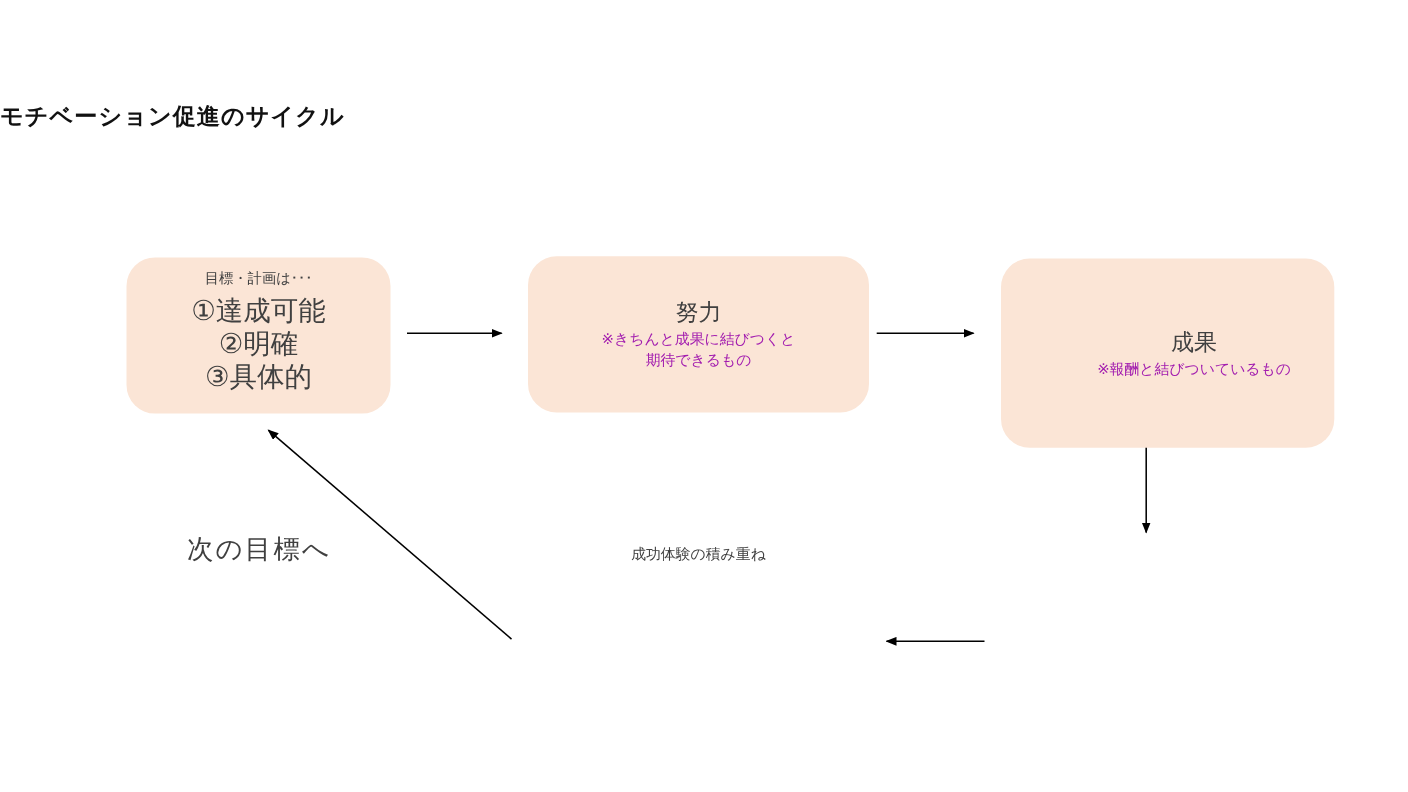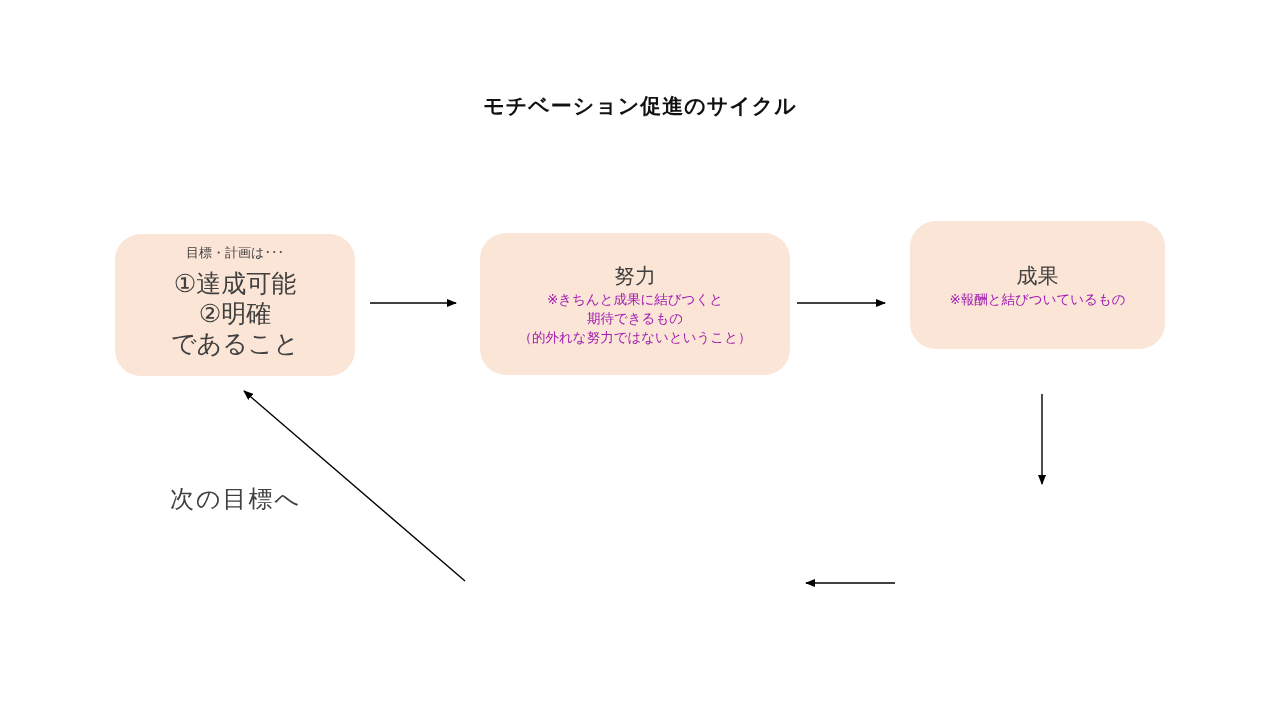--- a/index.html
+++ b/index.html
@@ -13,40 +13,40 @@
     width: 1280px;
     height: 720px;
     background: #ffffff;
     overflow: hidden;
   }
   .slide-title {
     position: absolute;
     top: 92px;
     left: 0;
     width: 1280px;
-    text-align: center;
+    text-align: left;
     font-size: 21px;
     font-weight: bold;
     color: #111111;
     letter-spacing: 1px;
   }
   .box {
     position: absolute;
     background: #fbe5d6;
     border-radius: 26px;
     color: #404040;
     display: flex;
     flex-direction: column;
     justify-content: center;
     align-items: center;
     text-align: right;
   }
   .box-goal   { left: 115px; top: 234px; width: 240px; height: 142px; justify-content: flex-start; padding-top: 10px; box-sizing: border-box; }
   .box-effort { left: 480px; top: 233px; width: 310px; height: 142px; }
-  .box-result { left: 910px; top: 221px; width: 255px; height: 128px; }
+  .box-result { left: 910px; top: 235px; width: 255px; height: 172px; padding-left: 48px; }
   .box-reward { left: 910px; top: 513px; width: 255px; height: 142px; }
   .box-self   { left: 480px; top: 512px; width: 310px; height: 146px; }
   .box-caption {
     font-size: 13px;
     color: #404040;
     margin-bottom: 6px;
   }
   .goal-item {
     font-size: 25px;
     line-height: 30px;
@@ -109,33 +109,33 @@
     <line x1="797" y1="303" x2="885" y2="303" marker-end="url(#ah)"></line>
     <line x1="1042" y1="394" x2="1042" y2="484" marker-end="url(#ah)"></line>
     <line x1="895" y1="583" x2="806" y2="583" marker-end="url(#ah)"></line>
     <line x1="465" y1="581" x2="244" y2="391" marker-end="url(#ah)"></line>
   </svg>
 
   <div class="box box-goal">
     <div class="box-caption">目標・計画は･･･</div>
     <div class="goal-item">①達成可能</div>
     <div class="goal-item">②明確</div>
-    <div class="goal-item">であること</div>
+    <div class="goal-item">③具体的</div>
   </div>
 
   <div class="box box-effort">
     <div class="box-title">努力</div>
     <div class="note-line">※きちんと成果に結びつくと</div>
     <div class="note-line">期待できるもの</div>
-    <div class="note-line">（的外れな努力ではないということ）</div>
   </div>
 
   <div class="box box-result">
     <div class="box-title">成果</div>
     <div class="note-line">※報酬と結びついているもの</div>
   </div>
 
 
+  <div class="float-caption">成功体験の積み重ね</div>
 
 
   <div class="next-goal-label">次の目標へ</div>
 
 </div>
 
 </body></html>

